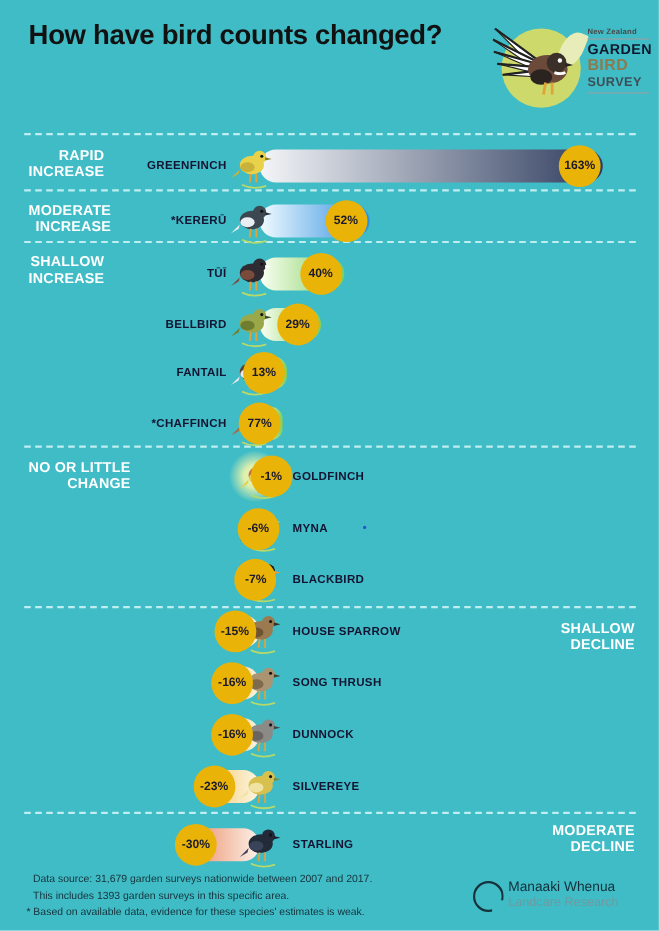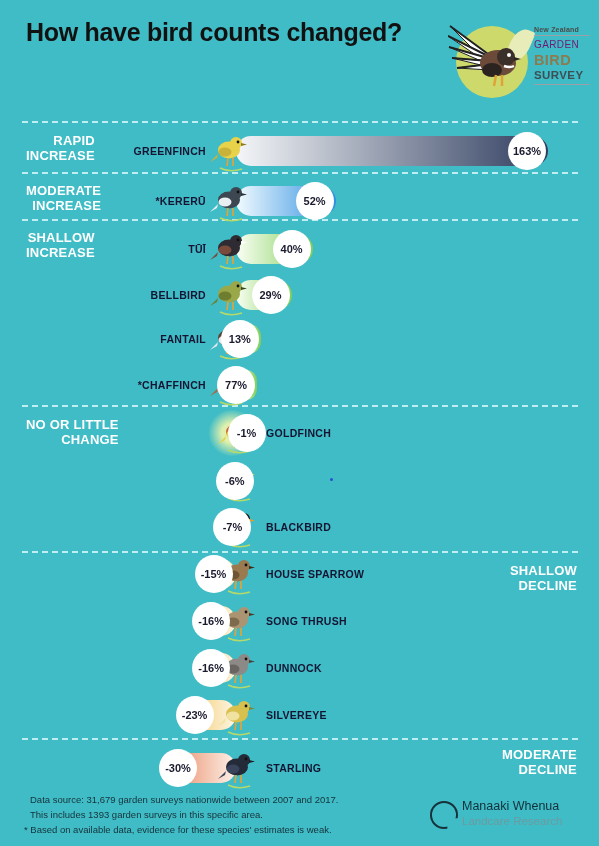--- a/index.html
+++ b/index.html
@@ -38,21 +38,21 @@
   }
   .logo-leaf{
     position:absolute;left:62px;top:20px;width:20px;height:34px;
     background:#e8ecb8;border-radius:60% 10% 60% 10%;
     transform:rotate(22deg);
   }
   .logo-bird{position:absolute;left:0px;top:12px;width:84px;height:80px;}
   .logo-txt{position:absolute;left:86px;top:18px;width:60px;text-align:left;}
   .lg-nz{font-size:7px;font-weight:bold;color:#4a4a4a;letter-spacing:.2px;}
   .lg-rule{height:1px;background:#9aa0a4;margin:2px 0 2px 0;width:56px;}
-  .lg-garden{font-size:10px;font-weight:normal;color:#701a75;letter-spacing:.4px;line-height:14px;}
+  .lg-garden{font-size:13px;font-weight:bold;color:#0f172a;letter-spacing:.4px;line-height:14px;}
   .lg-bird{font-size:14.5px;font-weight:bold;color:#8d7a4e;letter-spacing:.4px;line-height:16px;}
   .lg-survey{font-size:11.5px;font-weight:bold;color:#3d4f56;letter-spacing:.4px;line-height:14px;}
 
   
   .divider{
     position:absolute;left:22px;width:556px;height:0;
     border-top:2px dashed #bfeef2;
   }
 
   
@@ -65,21 +65,21 @@
   .grouplabel.right{right:22px;text-align:right;}
 
   
   .row{position:absolute;left:0;width:599px;height:46px;}
   .bar{
     position:absolute;top:8px;height:30px;border-radius:15px;
   }
   .bar.pos{ }
   .bubble{
     position:absolute;top:4px;width:38px;height:38px;border-radius:50%;
-    background:#ffffff;
+    background:#eab308;
     display:flex;align-items:center;justify-content:center;
     font-size:11px;font-weight:bold;color:#1a1a2e;
     box-shadow:0 0 0 0 rgba(0,0,0,0);
   }
   .glow{
     position:absolute;top:0px;width:48px;height:46px;border-radius:50%;
     background:radial-gradient(circle, rgba(233,243,171,.95) 30%, rgba(233,243,171,0) 72%);
   }
   .sname{
     position:absolute;
@@ -274,20 +274,21 @@
             <path d="M12 40 q10 5 22 1" stroke="#b6d96a" stroke-width="1.6" fill="none"></path>
             <ellipse cx="21" cy="22" rx="11" ry="8.5" fill="#6a5240"></ellipse>
             <ellipse cx="17" cy="24" rx="6.5" ry="4.5" fill="#3a2d24"></ellipse>
             <circle cx="28" cy="15" r="6" fill="#6a5240"></circle>
             <circle cx="30" cy="14" r="1.4" fill="#111"></circle>
             <path d="M33 15 L39 16.5 L33 18 Z" fill="#e8d24a"></path>
             <path d="M10 26 L2 34 L9 30 Z" fill="#3a2d24"></path>
             <path d="M20 30 L19 38 M25 30 L25 38" stroke="#e0a33a" stroke-width="1.7"></path>
           </svg></div>
         <div class="bubble" style="left:215.8px">-6%</div>
+        <div class="sname l" style="left:266px;width:200px">MYNA</div>
       </div>
       <div class="row" style="top:504px">
         <div class="bar" style="left:219.43333333333334px;width:16.566666666666666px;background:linear-gradient(90deg,#fdfff7 0%,#dff0b8 100%);"></div>
         <div class="birdicon" style="left:216px"><svg viewBox="0 0 44 46">
             <path d="M12 40 q10 5 22 1" stroke="#b6d96a" stroke-width="1.6" fill="none"></path>
             <ellipse cx="21" cy="22" rx="11" ry="8.5" fill="#15130f"></ellipse>
             <ellipse cx="17" cy="24" rx="6.5" ry="4.5" fill="#2a2320"></ellipse>
             <circle cx="28" cy="15" r="6" fill="#15130f"></circle>
             <circle cx="30" cy="14" r="1.4" fill="#111"></circle>
             <path d="M33 15 L39 16.5 L33 18 Z" fill="#e8a02a"></path>

